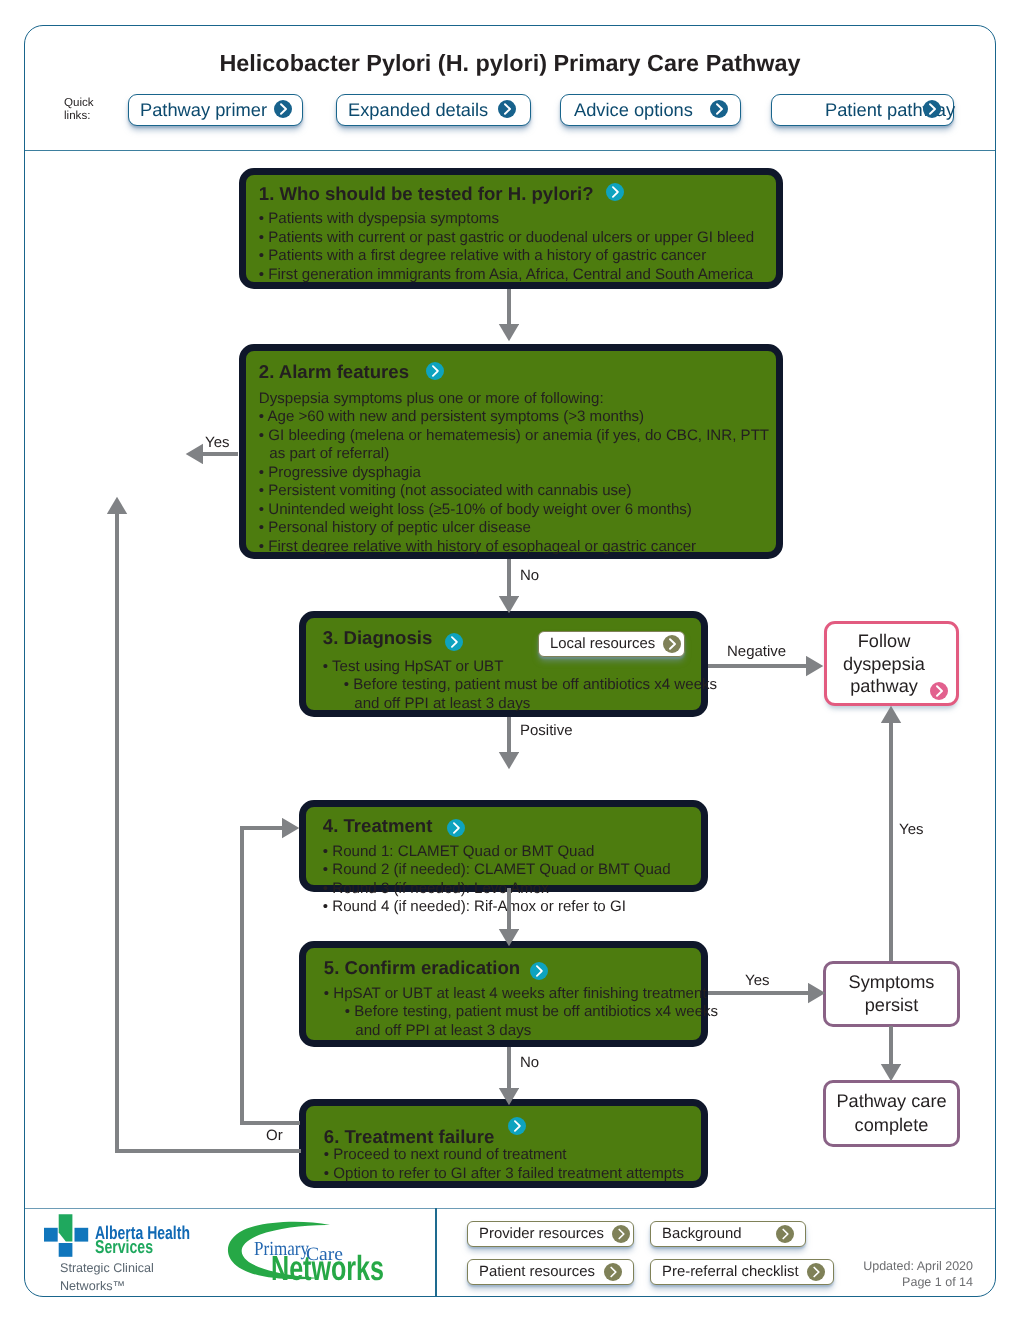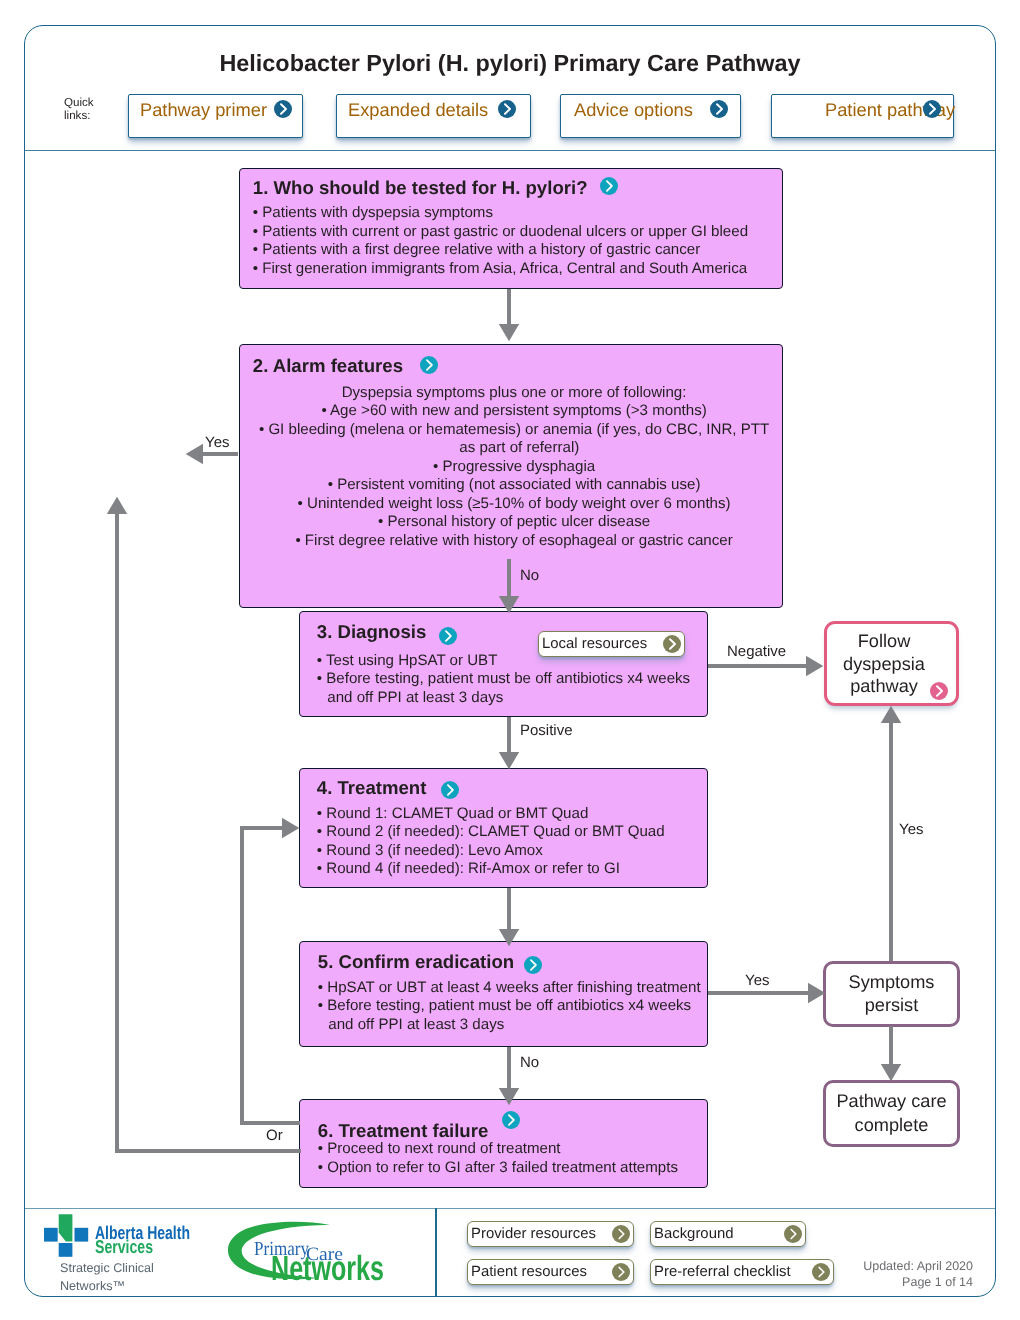--- a/index.html
+++ b/index.html
@@ -15,40 +15,40 @@
   #hdr-rule{position:absolute;left:25px;top:149.6px;width:970px;height:1.6px;background:#3d7f9e;}
   #ftr-rule{position:absolute;left:25px;top:1207.5px;width:970px;height:1.6px;background:#6d9cb6;}
   #ftr-vrule{position:absolute;left:435px;top:1208px;width:1.7px;height:88px;background:#1e6b8f;}
 
   
   #title{position:absolute;left:0;top:50px;width:1020px;text-align:center;
          font-size:23.4px;font-weight:bold;color:#231f20;line-height:26px;}
 
   #qlabel{position:absolute;left:64px;top:96px;width:70px;font-size:11.6px;color:#231f20;line-height:13px;}
 
-  .qbtn{position:absolute;height:44px;box-sizing:border-box;
-        border:1.5px solid #19658c;border-radius:2px;background:#fff;
-        color:#a16207;font-size:18.3px;white-space:nowrap;line-height:21px;
+  .qbtn{position:absolute;height:32px;box-sizing:border-box;
+        border:1.5px solid #19658c;border-radius:9px;background:#fff;
+        color:#0c4a6e;font-size:18.3px;white-space:nowrap;line-height:21px;
         box-shadow:0 5px 6px -1px rgba(120,150,180,0.62), 0 2px 2px 0 rgba(120,150,180,0.5);}
 
   .lbtn{position:absolute;height:26px;box-sizing:border-box;
         border:1.3px solid #7f8158;border-radius:6px;background:#fff;
         display:flex;align-items:center;gap:8px;
-        color:#231f20;font-size:14.9px;white-space:nowrap;padding:0 3px;
+        color:#231f20;font-size:14.9px;white-space:nowrap;padding:0 11px;
         box-shadow:0 5px 6px -1px rgba(120,150,180,0.55), 0 2px 2px 0 rgba(120,150,180,0.45);}
 
   
-  .sbox{position:absolute;box-sizing:border-box;border:1px solid #0f172a;
-        border-radius:4px;background:#f0abfc;}
+  .sbox{position:absolute;box-sizing:border-box;border:7px solid #0f172a;
+        border-radius:15px;background:#4d7c0f;}
   .sbox .stitle{position:absolute;font-size:18.6px;font-weight:bold;color:#231f20;white-space:nowrap;}
   .sbox .sbody{position:absolute;font-size:15.1px;color:#231f20;line-height:18.55px;}
   .sbody .bl{display:block;text-indent:-10.5px;padding-left:10.5px;white-space:nowrap;}
   .sbody .bl.in{text-indent:0;padding-left:0;}
   .sbody .bl.wrap{white-space:normal;width:512px;}
-  .sbody .bl.wrap.w2{width:380px;}
+  .sbody .bl.wrap.w2{width:380px;margin-left:21px;}
 
   .obox{position:absolute;box-sizing:border-box;border:3px solid #8a6286;
         border-radius:10px;background:#fff;display:flex;align-items:center;justify-content:center;
         text-align:center;font-size:18.2px;color:#231f20;line-height:23.5px;}
   .pbox{position:absolute;box-sizing:border-box;border:3.2px solid #e25b80;
         border-radius:11px;background:#fff;
         text-align:center;font-size:18.2px;color:#231f20;line-height:22.5px;
         box-shadow:0 5px 5px -2px rgba(125,155,180,0.5);}
 
   
@@ -123,21 +123,21 @@
           <path d="M6.9 4.2 L11.9 9 L6.9 13.8" fill="none" stroke="#fff" stroke-width="1.75" stroke-linecap="round" stroke-linejoin="round"></path>
         </svg></span>
     <div class="sbody" style="top:35.3px;left:12.8px;">
       <span class="bl">• Patients with dyspepsia symptoms</span>
       <span class="bl">• Patients with current or past gastric or duodenal ulcers or upper GI bleed</span>
       <span class="bl">• Patients with a first degree relative with a history of gastric cancer</span>
       <span class="bl">• First generation immigrants from Asia, Africa, Central and South America</span>
     </div>
   </div>
 
-  <div class="sbox" style="left:239px;top:344px;width:544px;height:264px;text-align:center;">
+  <div class="sbox" style="left:239px;top:344px;width:544px;height:215px;">
     <div class="stitle" style="left:12.8px;top:10.0px;">2. Alarm features</div>
     <span class="cicon" style="position:absolute;left:180.0px;top:11.0px;"><svg width="18" height="18" viewBox="0 0 18 18">
           <circle cx="9" cy="9" r="9" fill="#0ea3bf"></circle>
           <path d="M6.9 4.2 L11.9 9 L6.9 13.8" fill="none" stroke="#fff" stroke-width="1.75" stroke-linecap="round" stroke-linejoin="round"></path>
         </svg></span>
     <div class="sbody" style="top:38.5px;left:12.8px;">
       <span class="bl in">Dyspepsia symptoms plus one or more of following:</span>
       <span class="bl">• Age &gt;60 with new and persistent symptoms (&gt;3 months)</span>
       <span class="bl wrap">• GI bleeding (melena or hematemesis) or anemia (if yes, do CBC, INR, PTT as part of referral)</span>
       <span class="bl">• Progressive dysphagia</span>
@@ -162,21 +162,21 @@
   <div class="lbtn" style="left:538px;top:631px;width:147px;">
     <span>Local resources</span>
     <span class="cicon" style="margin-left:auto;">
       <svg width="18" height="18" viewBox="0 0 18 18">
           <circle cx="9" cy="9" r="9" fill="#7f8158"></circle>
           <path d="M7.0 4.2 L12.0 9 L7.0 13.8" fill="none" stroke="#fff" stroke-width="1.95" stroke-linecap="round" stroke-linejoin="round"></path>
         </svg>
     </span>
   </div>
 
-  <div class="sbox" style="left:299px;top:768px;width:409px;height:120px;">
+  <div class="sbox" style="left:299px;top:800px;width:409px;height:92px;">
     <div class="stitle" style="left:16.8px;top:8.0px;">4. Treatment</div>
     <span class="cicon" style="position:absolute;left:141.0px;top:12.0px;"><svg width="18" height="18" viewBox="0 0 18 18">
           <circle cx="9" cy="9" r="9" fill="#0ea3bf"></circle>
           <path d="M6.9 4.2 L11.9 9 L6.9 13.8" fill="none" stroke="#fff" stroke-width="1.75" stroke-linecap="round" stroke-linejoin="round"></path>
         </svg></span>
     <div class="sbody" style="top:35.8px;left:16.8px;">
       <span class="bl">• Round 1: CLAMET Quad or BMT Quad</span>
       <span class="bl">• Round 2 (if needed): CLAMET Quad or BMT Quad</span>
       <span class="bl">• Round 3 (if needed): Levo Amox</span>
       <span class="bl">• Round 4 (if needed): Rif-Amox or refer to GI</span>

